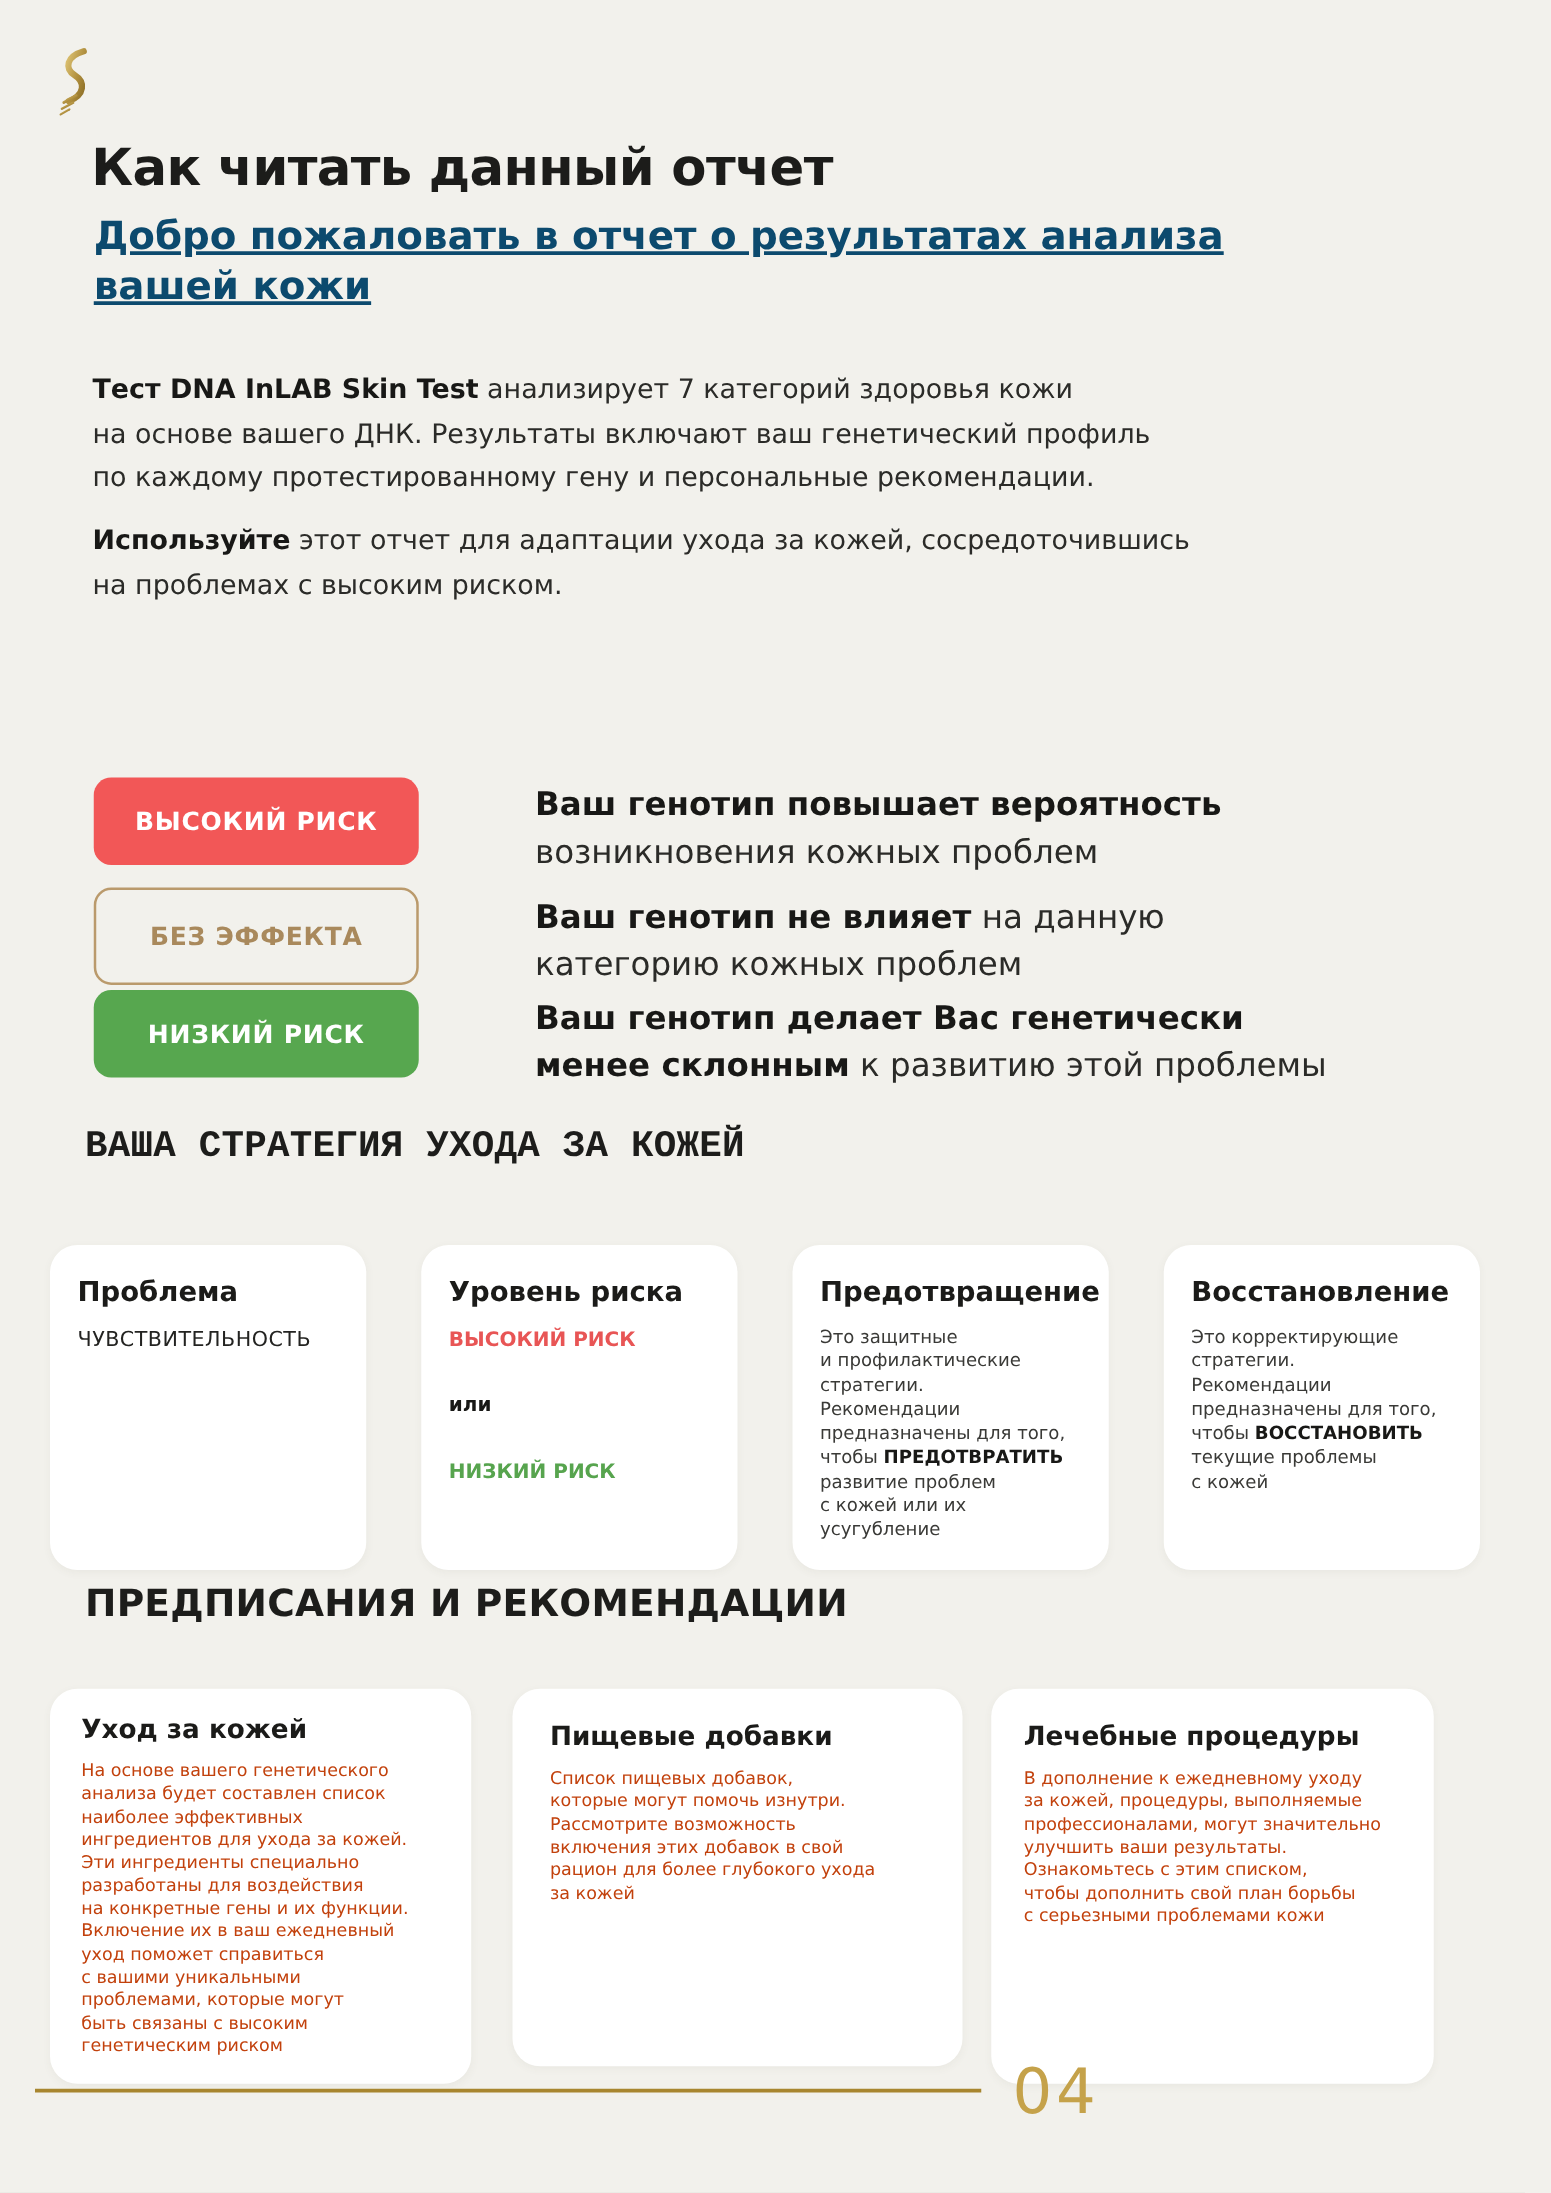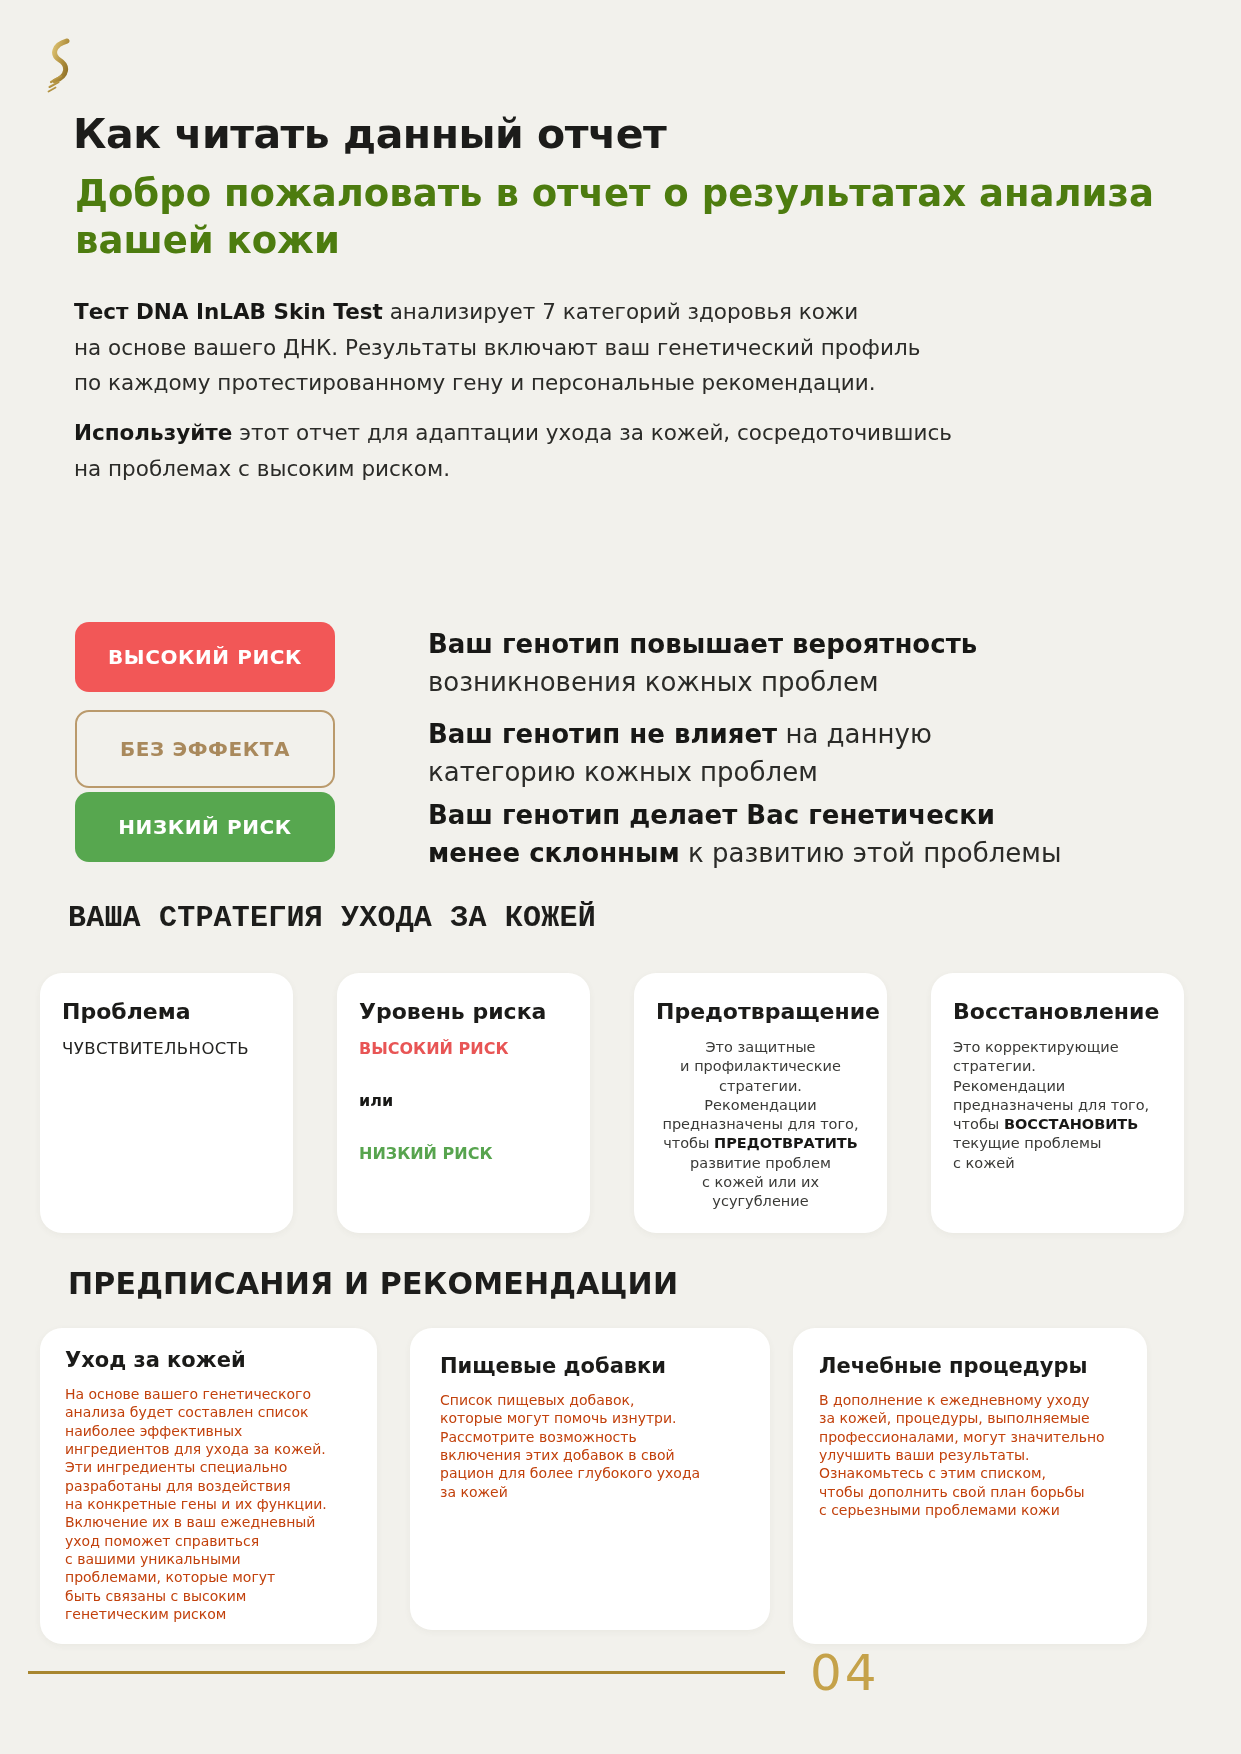--- a/index.html
+++ b/index.html
@@ -1,39 +1,39 @@
 <!DOCTYPE html>
 <html lang="ru"><head>
 <meta charset="utf-8">
 <style>
   html,body{margin:0;padding:0;background:#e6e5e0;}
   .page{position:relative;width:1241px;height:1754px;background:#F2F1EC;overflow:hidden;
         font-family:"DejaVu Sans","Liberation Sans",sans-serif;color:#232321;margin:0 auto;}
   .logo{position:absolute;left:44px;top:38px;}
   .h1{position:absolute;left:73px;top:110px;font-size:41px;font-weight:800;letter-spacing:-0.5px;color:#1c1c1a;}
-  .h2{position:absolute;left:75px;top:170px;font-size:37px;font-weight:700;line-height:1.28;
-      white-space:pre-line;color:#4d7c0f;}
+  .h2{position:absolute;left:75px;top:170px;font-size:31px;font-weight:700;line-height:1.28;
+      white-space:pre-line;color:#0c4a6e;text-decoration:underline;}
   .intro{position:absolute;left:74px;top:294px;width:1120px;font-size:21.5px;line-height:1.66;color:#2b2b28;}
   .intro p{margin:0 0 14px;white-space:pre-line;}
   .b{font-weight:700;color:#181816;}
   .badge{position:absolute;left:75px;width:260px;border-radius:14px;display:flex;align-items:center;
          justify-content:center;font-weight:700;font-size:20px;letter-spacing:0.6px;box-sizing:border-box;}
   .badge.red{top:622px;height:70px;background:#F25757;color:#ffffff;}
   .badge.outline{top:710px;height:78px;border:2.5px solid #BA9A6C;color:#A9895C;background:transparent;}
   .badge.green{top:792px;height:70px;background:#57A74F;color:#ffffff;}
   .ldesc{position:absolute;left:428px;font-size:26px;line-height:1.46;white-space:pre-line;color:#2b2b28;}
   .ldesc.d1{top:626px;} .ldesc.d2{top:716px;} .ldesc.d3{top:797px;}
   .sec-title{position:absolute;left:68px;font-size:30px;font-weight:700;letter-spacing:0.2px;color:#1d1d1b;}
   .sec-title.s1{top:901px;font-family:Liberation Mono, monospace;} .sec-title.s2{top:1266px;}
   .card{position:absolute;background:#ffffff;border-radius:22px;box-sizing:border-box;
-        box-shadow:0 2px 7px rgba(70,70,55,0.05);}
+        box-shadow:0 2px 7px rgba(70,70,55,0.05);margin-top:23px;}
   .card h3{margin:0 0 14px;font-weight:700;color:#1b1b19;}
   .r1{top:973px;height:260px;width:253px;padding:26px 22px;}
   .r1 h3{font-size:22px;}
-  .c1{left:40px;} .c2{left:337px;} .c3{left:634px;text-align:center;} .c4{left:931px;}
+  .c1{left:40px;} .c2{left:337px;} .c3{left:634px;} .c4{left:931px;}
   .r1 .body{font-size:14.5px;line-height:1.33;white-space:pre-line;color:#3a3a37;}
   .c1 .body{font-size:16.5px;letter-spacing:0.4px;color:#232321;}
   .c2 .body{font-size:16px;}
   .block{display:block;margin:0 0 31px;}
   .red-t{color:#E85555;} .green-t{color:#57A44E;}
   .r2{top:1328px;}
   .r2 h3{font-size:21px;margin:0 0 13px;}
   .ca{left:40px;width:337px;height:316px;padding:20px 25px;}
   .cb{left:410px;width:360px;height:302px;padding:26px 30px;}
   .cc{left:793px;width:354px;height:316px;padding:26px 26px;}

